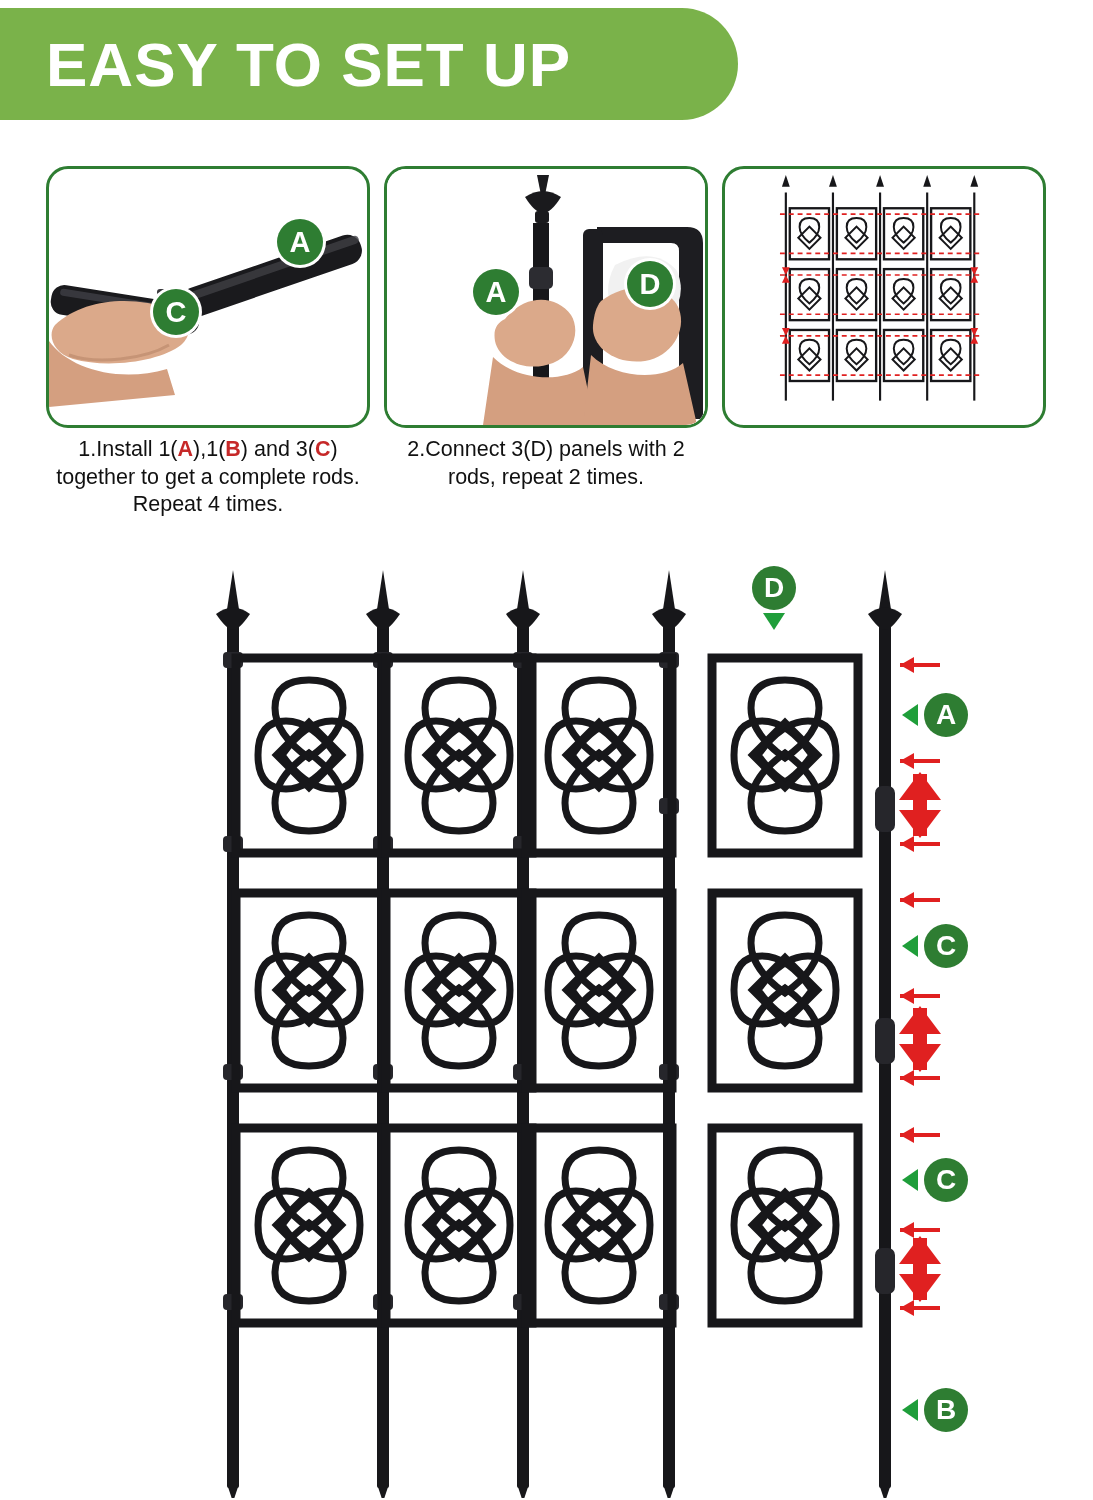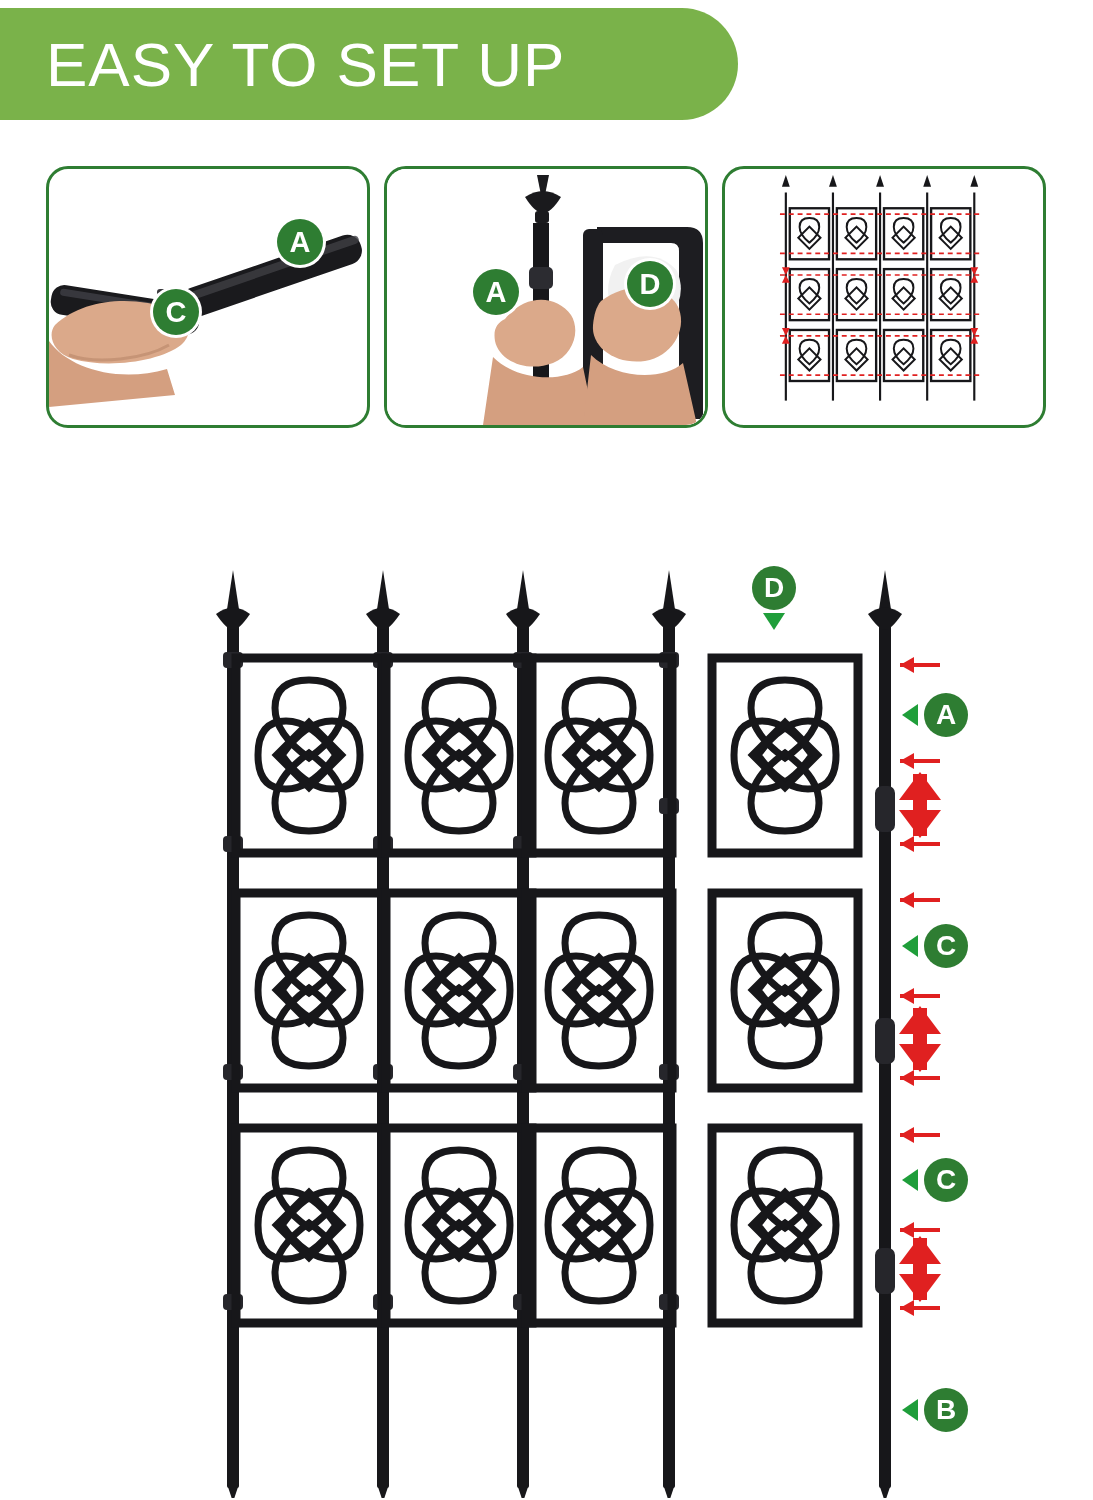--- a/index.html
+++ b/index.html
@@ -24,21 +24,21 @@
     height: 112px;
     background: #7ab24a;
     border-top-right-radius: 56px;
     border-bottom-right-radius: 56px;
     display: flex;
     align-items: center;
   }
   .banner-title {
     color: #ffffff;
     font-size: 62px;
-    font-weight: normal;
+    font-weight: bold;
     letter-spacing: 1px;
     margin-left: 46px;
     white-space: nowrap;
   }
 
   
   .steps {
     position: absolute;
     left: 46px;
     top: 166px;
@@ -164,20 +164,23 @@
 
         <path d="M6 156 C 34 130, 82 126, 122 140 C 140 146, 146 164, 132 176
                  C 112 192, 60 200, 24 190 C 4 184, -2 166, 6 156 Z" fill="#dba98a"></path>
         <path d="M20 186 C 48 196, 96 190, 120 176" stroke="#c08f71" stroke-width="3" fill="none" opacity="0.8"></path>
         <path d="M40 150 C 62 142, 92 144, 112 152" stroke="#c69madd" stroke-width="0" fill="none"></path>
         <path d="M0 172 C 20 200, 70 214, 118 200 L 126 226 L 0 238 Z" fill="#d49f80"></path>
       </svg>
       <div class="badge badge-photo" style="left:104px; top:120px;">C</div>
       <div class="badge badge-photo" style="left:228px; top:50px;">A</div>
     </div>
+    <div class="caption">
+      <span>1.Install 1(</span><span class="lbl">A</span><span>),1(</span><span class="lbl">B</span><span>) and 3(</span><span class="lbl">C</span><span>) together to get a complete rods. Repeat 4 times.</span>
+    </div>
   </div>
 
   <div class="step">
     <div class="photo">
       <svg width="318" height="256" viewBox="0 0 318 256">
         <rect x="0" y="0" width="318" height="256" fill="#ffffff"></rect>
 
         <g>
           <path d="M150 6 L162 6 L158 26 L154 26 Z" fill="#1a1a1d"></path>
           <path d="M138 28 q18 -12 36 0 q-10 16 -18 16 q-8 0 -18 -16 Z" fill="#1a1a1d"></path>
@@ -193,20 +196,21 @@
         <path d="M118 150 C 138 124, 170 126, 184 146 C 194 162, 186 186, 166 194
                  C 140 204, 112 192, 108 172 C 106 160, 110 154, 118 150 Z" fill="#dba98a"></path>
         <path d="M106 188 C 130 212, 176 214, 196 198 L 208 256 L 96 256 Z" fill="#d49f80"></path>
         <path d="M214 132 C 244 110, 282 116, 292 140 C 300 162, 284 188, 258 192
                  C 228 196, 204 178, 206 156 C 207 146, 209 138, 214 132 Z" fill="#dba98a"></path>
         <path d="M204 186 C 228 210, 276 212, 296 194 L 310 256 L 196 256 Z" fill="#d49f80"></path>
       </svg>
       <div class="badge badge-photo" style="left:86px; top:100px;">A</div>
       <div class="badge badge-photo" style="left:240px; top:92px;">D</div>
     </div>
+    <div class="caption">2.Connect 3(D) panels with 2 rods, repeat 2 times.</div>
   </div>
 
   <div class="step">
     <div class="photo">
       <svg class="mini" viewBox="0 0 324 262">
         <g stroke="#17171a" stroke-width="2.2" fill="none">
 
           <line x1="62" y1="24" x2="62" y2="236"></line>
           <line x1="110" y1="24" x2="110" y2="236"></line>
           <line x1="158" y1="24" x2="158" y2="236"></line>

